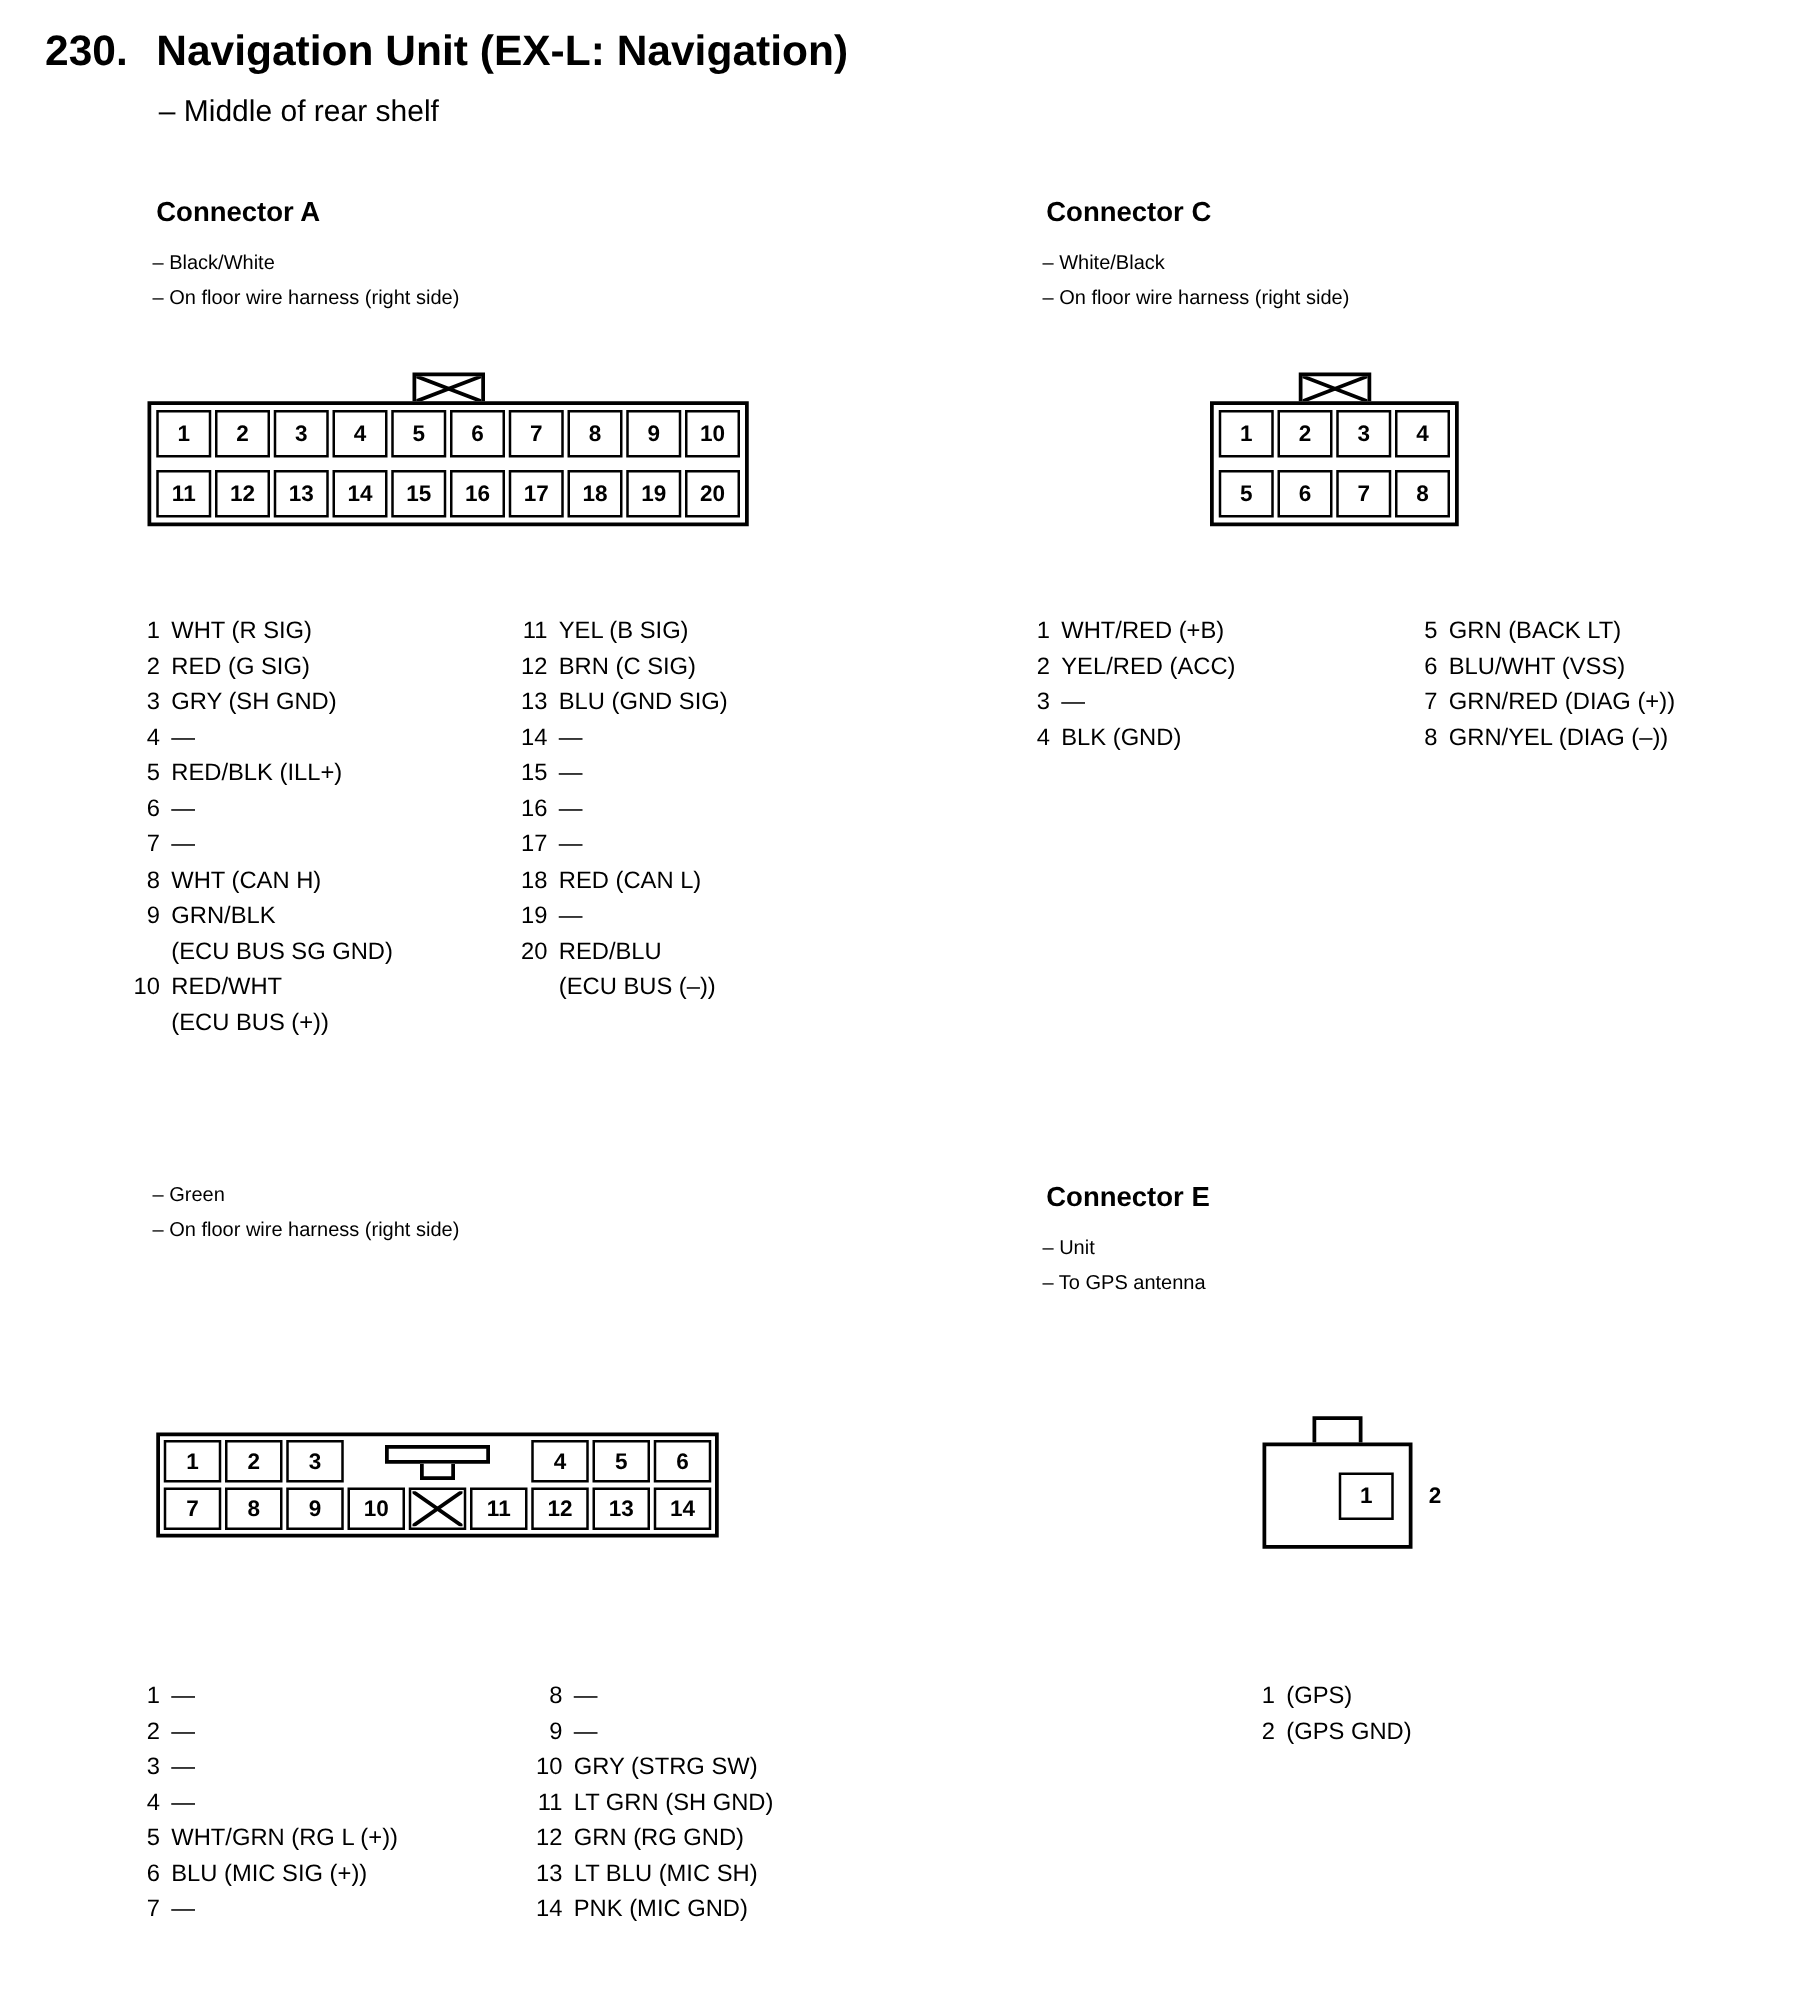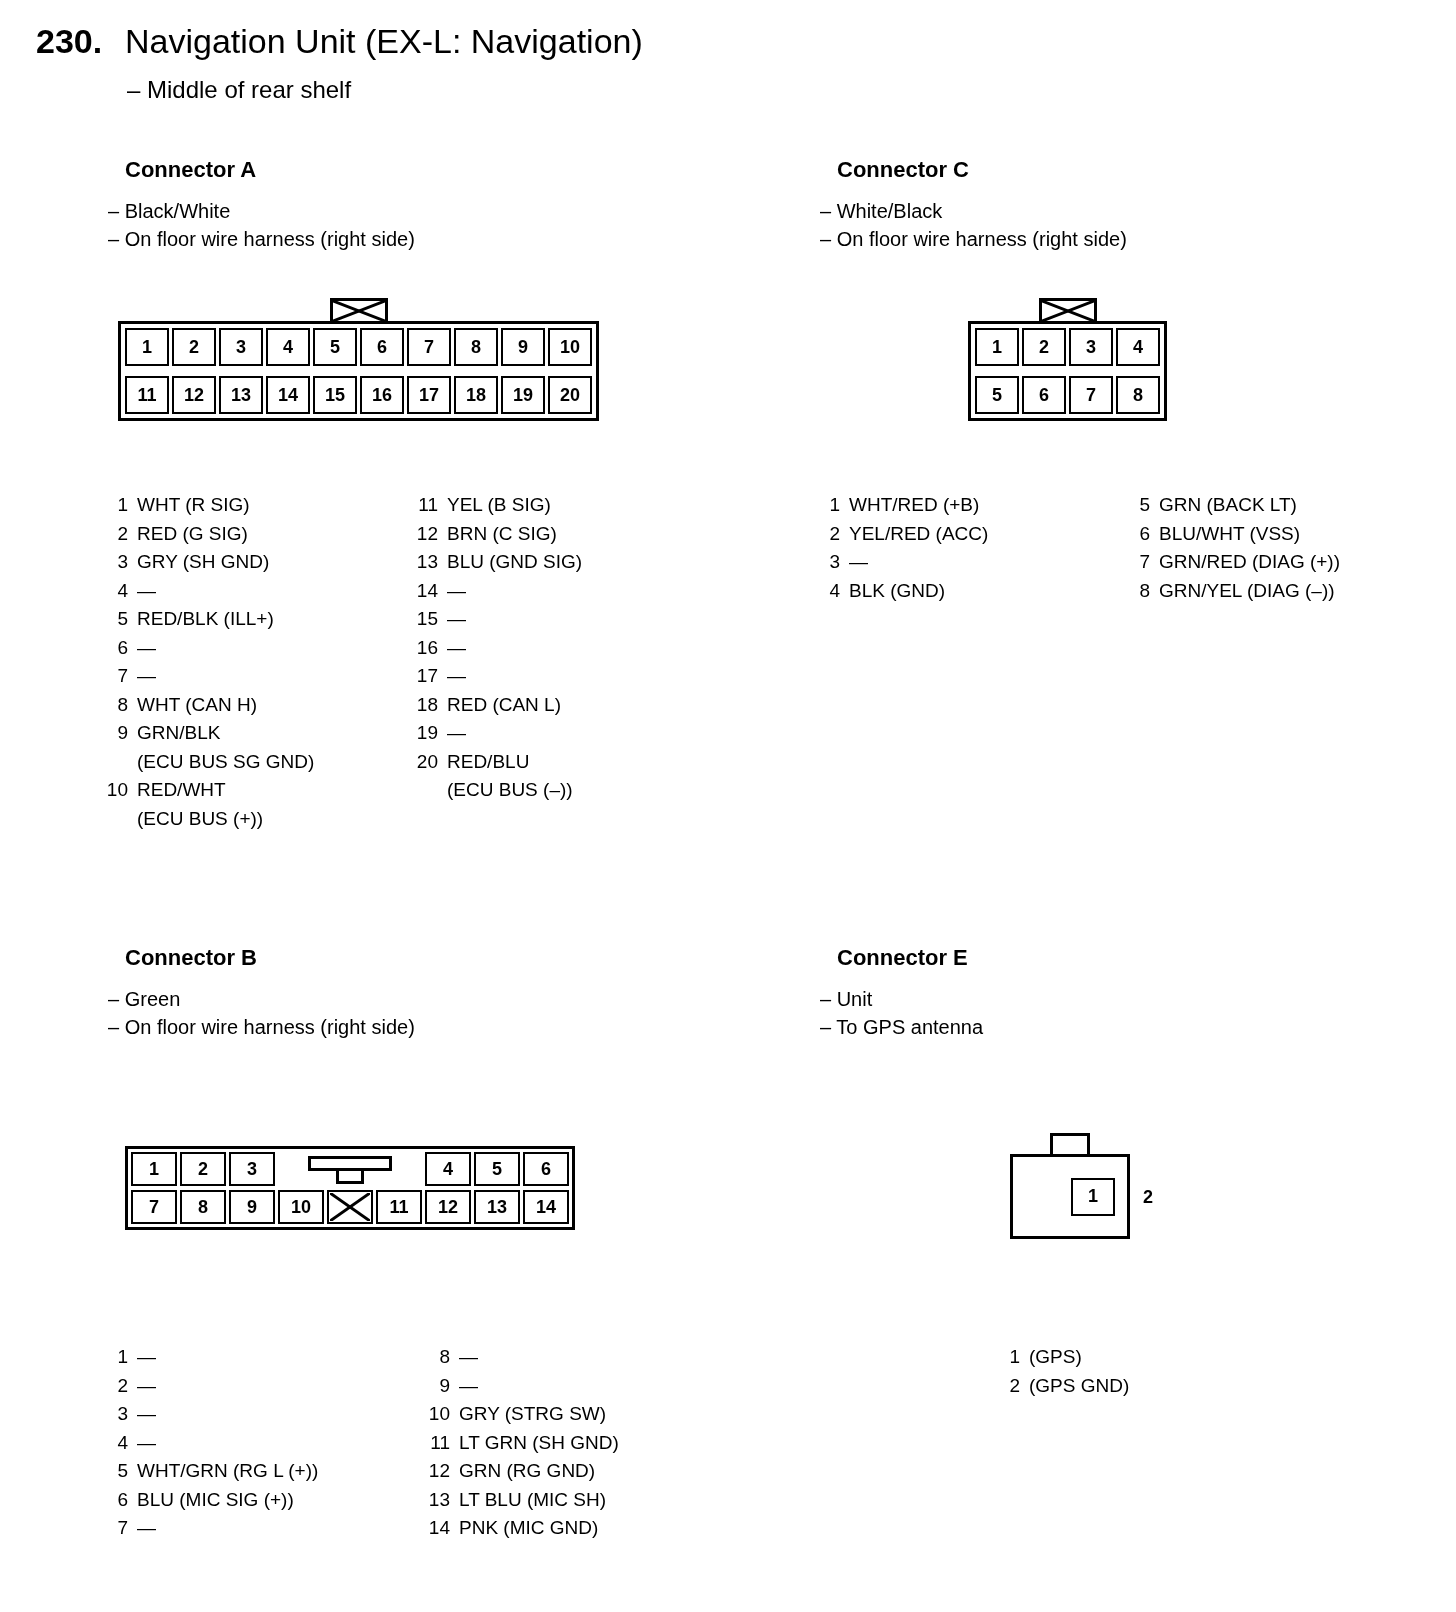--- a/index.html
+++ b/index.html
@@ -1,31 +1,31 @@
 <!DOCTYPE html>
 <html><head>
 <meta charset="utf-8">
 <style>
   *{box-sizing:border-box;margin:0;padding:0}
   html,body{background:#fff}
   body{width:1456px;height:1612px;position:relative;font-family:"Liberation Sans",sans-serif;color:#000;overflow:hidden}
 
   .title-row{position:absolute;left:36px;top:22px;display:flex;align-items:flex-start}
   .page-num{width:89px;font-size:34px;font-weight:700}
-  .page-title{font-size:34px;font-weight:400}
+  .page-title{font-size:34px;font-weight:700}
   .page-loc{position:absolute;left:127px;top:76px;font-size:24px}
 
   .conn{position:absolute;width:640px}
   .conn-a{left:100px;top:155px}
   .conn-c{left:812px;top:155px}
   .conn-b{left:100px;top:943px}
   .conn-e{left:812px;top:943px}
 
   .conn h2{margin:2px 0 14px 25px;font-size:22px;font-weight:700}
-  .conn .meta{margin-left:8px;font-size:20px;line-height:28px}
+  .conn .meta{margin-left:22px;font-size:16px;line-height:28px}
 
   .diagram{position:absolute;display:flex;flex-direction:column;align-items:center}
   .conn-a .diagram{left:18px;top:143px}
   .conn-c .diagram{left:156px;top:143px}
   .conn-b .diagram{left:25px;top:203px}
   .conn-e .diagram{left:198px;top:190px}
 
   .tab-x{width:58px;height:26px;border:3px solid #000;margin-bottom:-3px;display:flex;align-items:center;justify-content:center;background:#fff}
   .tab-plain{width:40px;height:24px;border:3px solid #000;margin-bottom:-3px;background:#fff}
 
@@ -256,21 +256,20 @@
         </div>
         <div class="pin">
           <span class="pin-num">8</span>
           <span class="pin-label">GRN/YEL (DIAG (–))</span>
         </div>
       </div>
     </div>
 </section>
 
 <section class="conn conn-b">
-  <h2>Connector B</h2>
   <div class="meta">– Green</div>
   <div class="meta">– On floor wire harness (right side)</div>
   <div class="diagram">
       <div class="grid b-grid">
         <div class="t-tab">
           <div class="t-bar"></div>
           <div class="t-stem"></div>
         </div>
         <div class="cell-row">
           <div class="cell">1</div>

